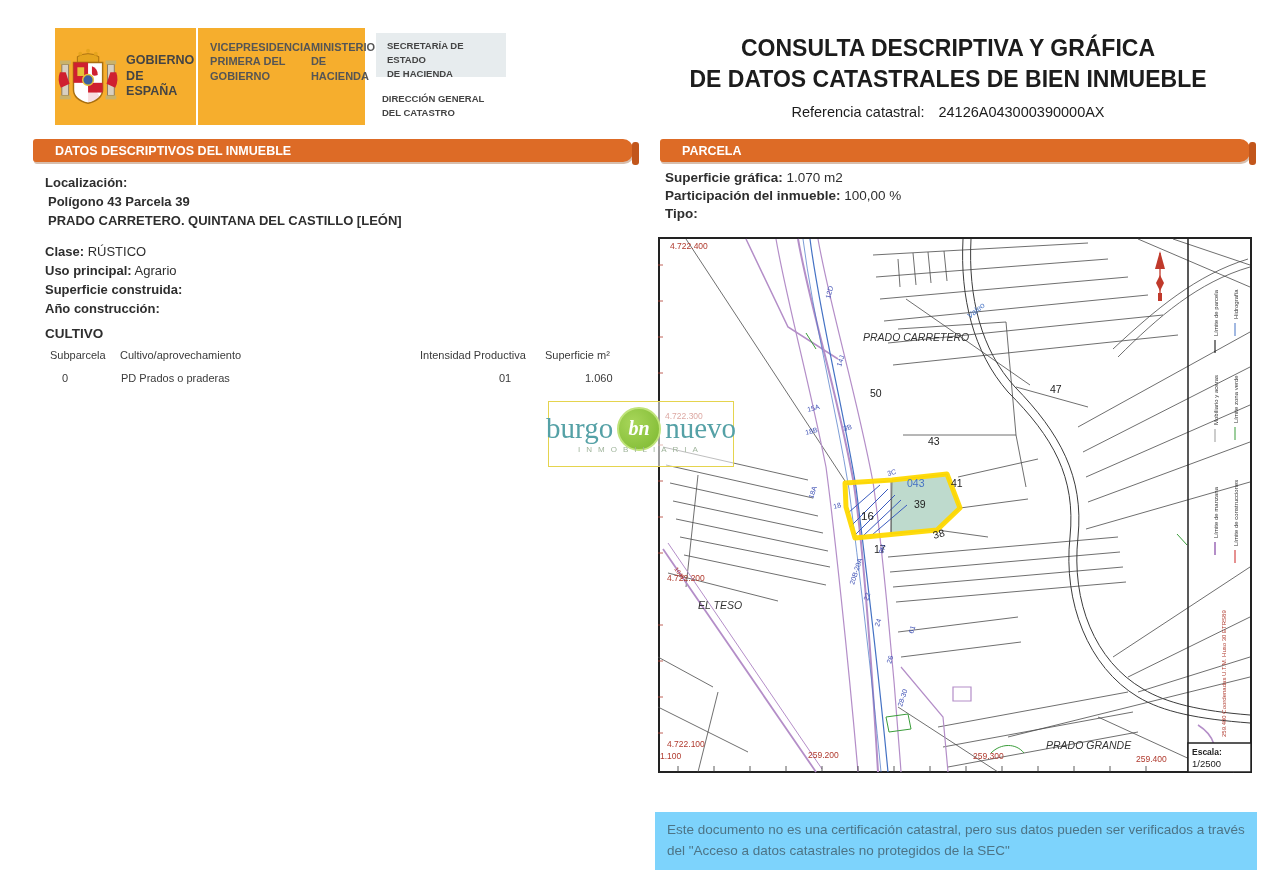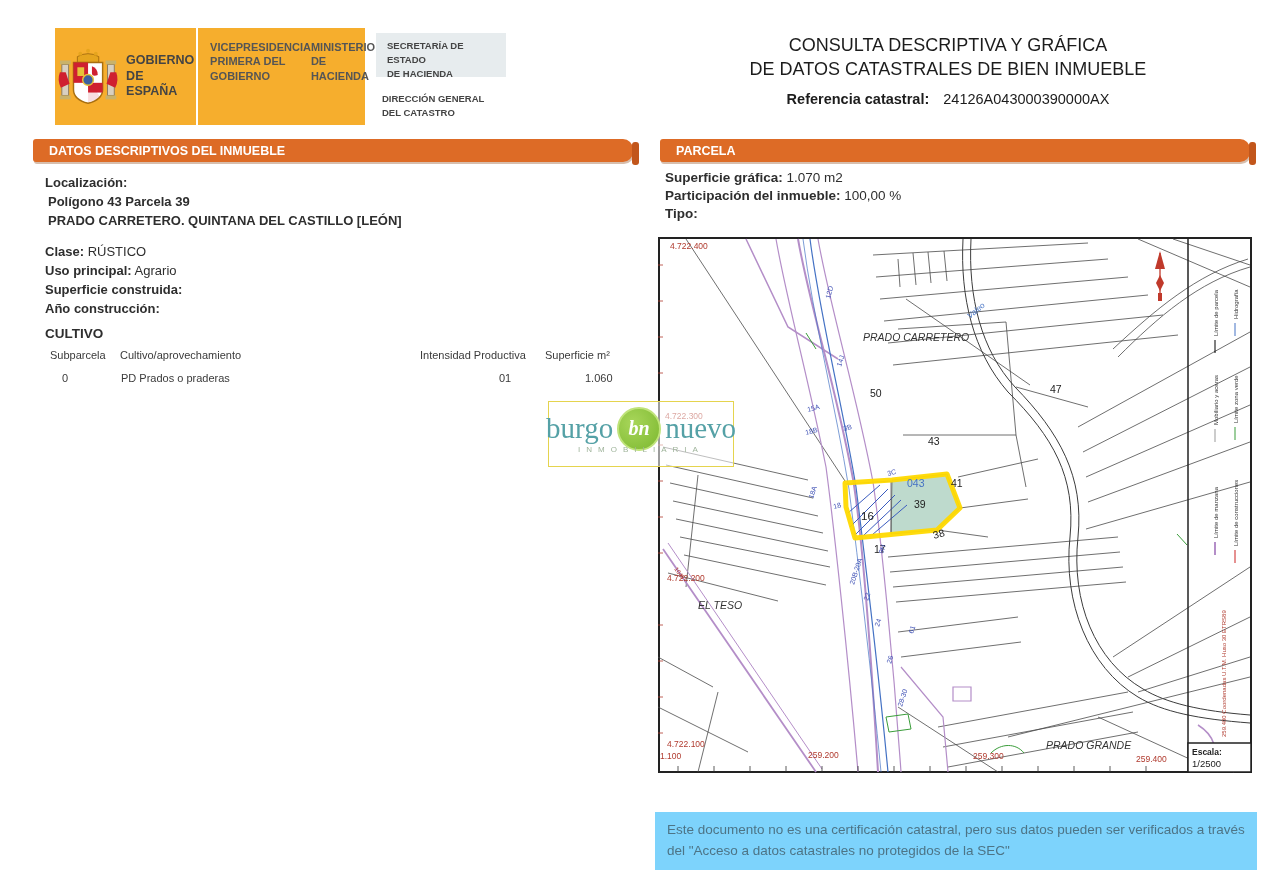--- a/index.html
+++ b/index.html
@@ -14,28 +14,28 @@
   .gob-text { font-size:12.5px; font-weight:bold; color:#444; white-space:pre-line; line-height:1.25; }
   .logo-right { flex:1; padding:12px 0 0 12px; display:flex; justify-content:space-between; padding-bottom:12px;}
   .min-text { font-size:11px; font-weight:bold; color:#555; white-space:pre-line; line-height:1.3; }
   .dept-box { position:absolute; left:376px; top:33px; width:130px; height:44px;
     background:#e7ecee; font-size:9.5px; font-weight:bold; color:#444;
     white-space:pre-line; line-height:1.45; padding:6px 11px; }
   .dept-box2 { position:absolute; left:376px; top:92px; width:130px; height:34px;
     font-size:9.5px; font-weight:bold; color:#444; white-space:pre-line; line-height:1.45; padding:0 6px; }
 
   .title-wrap { position:absolute; left:640px; top:33px; width:616px; text-align:center; }
-  .title-line { font-size:18px; font-weight:normal; color:#1c1c1c; line-height:1.35; }
+  .title-line { font-size:23px; font-weight:bold; color:#1c1c1c; line-height:1.35; }
   .ref-line { margin-top:9px; font-size:14.5px; color:#1c1c1c; }
-  .ref-line .lbl { font-weight:bold; margin-right:14px; }
+  .ref-line .lbl { font-weight:normal; margin-right:14px; }
 
   
   .bar { position:absolute; top:139px; height:23px; background:#dd6b26;
     border-radius:3px 10px 10px 3px; color:#fff; font-weight:bold; font-size:12.5px;
-    display:flex; align-items:center; padding-left:16px;
+    display:flex; align-items:center; padding-left:22px;
     box-shadow:1px 2px 0 rgba(140,70,20,.35);text-align:center; }
   .bar-cap { position:absolute; right:-6px; top:3px; width:7px; height:23px;
     background:#c2561b; border-radius:3px; }
   #bar-left { left:33px; width:600px; }
   #bar-right { left:660px; width:590px; }
 
   
   .lcol { position:absolute; left:45px; top:175px; width:600px; font-size:13px; color:#2e2e2e; }
   .row { margin-bottom:4px; }
   .b { font-weight:bold; }

